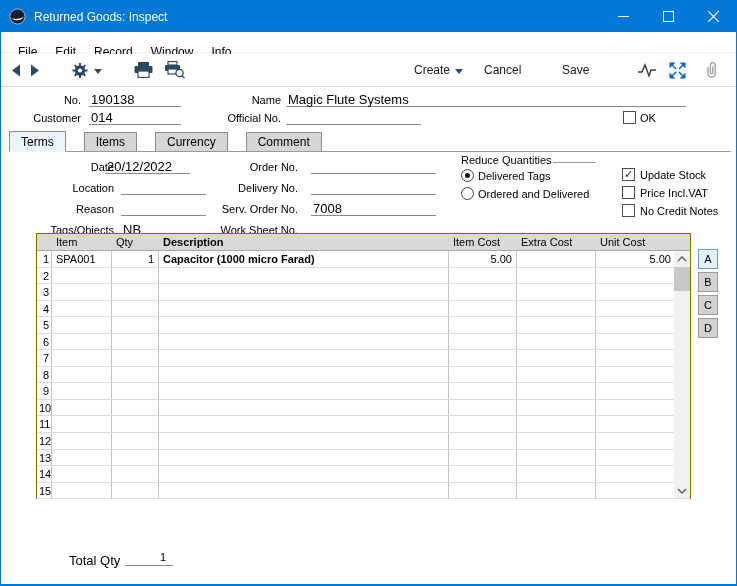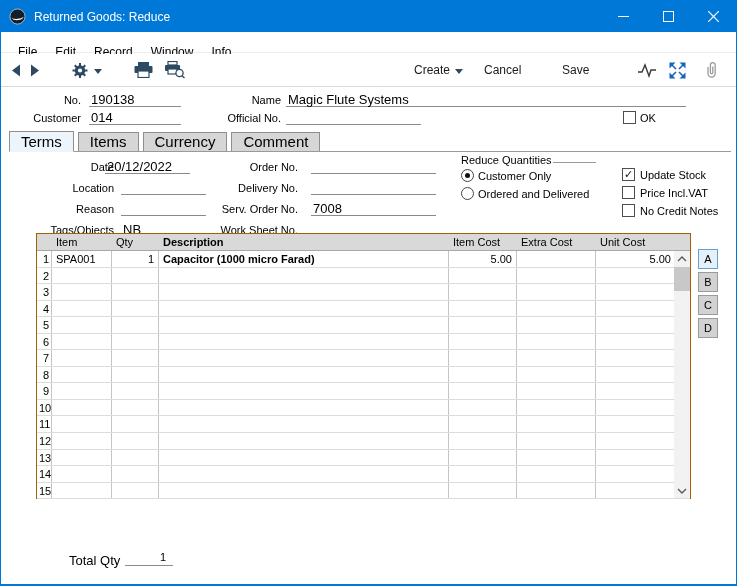--- a/index.html
+++ b/index.html
@@ -31,21 +31,21 @@
   .ffield { position:absolute; height:15px; border-bottom:1px solid #8a8a8a; font-size:13px;
     padding-left:2px; background:transparent; }
   .cbx { position:absolute; width:13px; height:13px; border:1px solid #4d4d4d; background:#fff;
     font-size:11px; line-height:11px; text-align:center; color:#111; }
   .cbx .mark { visibility:hidden; }
   .cbx.checked .mark { visibility:visible; }
   
   .tabstrip { position:absolute; left:8px; top:131px; width:722px; height:20px;
     border-bottom:1px solid #9a9a9a; display:flex; align-items:flex-end; }
   .tab { height:19px; line-height:18px; padding:0 11px; background:#d6d6d6;
-    border:1px solid #8e8e8e; border-bottom:none; margin-right:4px; font-size:15px; }
+    border:1px solid #8e8e8e; border-bottom:none; margin-right:18px; font-size:12px; }
   .tab.active { background:#ecf5fc; height:21px; line-height:20px; margin-bottom:-1px;
     border-bottom:1px solid #ecf5fc; position:relative; z-index:2; }
   
   .radio { position:absolute; width:13px; height:13px; border:1px solid #444; border-radius:50%; background:#fff; }
   .radio .dot { position:absolute; left:3px; top:3px; width:5px; height:5px; border-radius:50%; background:#111; visibility:hidden; }
   .radio.selected .dot { visibility:visible; }
   .rlabel { position:absolute; font-size:11px; }
   .group-line { position:absolute; border-top:1px solid #9a9a9a; }
   .cbx-stack { position:absolute; left:621px; top:167px; }
   .cbx-row { position:relative; height:18px; }
@@ -91,21 +91,21 @@
 <div class="window">
 
   <div class="titlebar">
     <span class="app-icon">
       <svg width="17" height="17" viewBox="0 0 18 18">
         <circle cx="9" cy="9" r="8" fill="#141e28"></circle>
         <path d="M2.5 10.5 A7 4.6 0 0 0 15.5 9.2 A9.5 6 0 0 1 2.5 10.5 Z" fill="#ffffff"></path>
         <circle cx="9" cy="9" r="8" fill="none" stroke="#cfd8e0" stroke-width="0.8"></circle>
       </svg>
     </span>
-    <span class="title-text">Returned Goods: Reduce</span>
+    <span class="title-text">Returned Goods: Inspect</span>
     <div class="win-controls">
       <span class="winbtn">
         <svg width="11" height="11">
             <line x1="0" y1="5.5" x2="11" y2="5.5" stroke="#fff" stroke-width="1"></line>
           </svg>
       </span>
       <span class="winbtn">
         <svg width="11" height="11">
             <rect x="0.5" y="0.5" width="10" height="10" fill="none" stroke="#fff" stroke-width="1"></rect>
           </svg>
@@ -249,21 +249,21 @@
   <span class="ffield" style="left:120px;top:221px;width:85px">NB</span>
   <span class="flabel" style="left:190px;top:223px;width:107px">Work Sheet No.</span>
   <span class="ffield" style="left:310px;top:221px;width:125px"></span>
 
   <span class="rlabel" style="left:460px;top:153px">Reduce Quantities</span>
   <span class="group-line" style="left:552px;top:161px;width:43px"></span>
   <div id="radio-group">
       <div class="radio selected" style="left: 460px; top: 168px;">
         <span class="dot"></span>
       </div>
-      <span class="rlabel" style="left: 477px; top: 169px;">Customer Only</span>
+      <span class="rlabel" style="left: 477px; top: 169px;">Delivered Tags</span>
       <div class="radio" style="left: 460px; top: 186px;"></div>
       <span class="rlabel" style="left: 477px; top: 187px;">Ordered and Delivered</span>
     </div>
 
   <div class="cbx-stack">
       <div class="cbx-row">
         <span class="cbx checked"><span class="mark">✓</span></span>
         <span class="clabel">Update Stock</span>
       </div>
       <div class="cbx-row">

